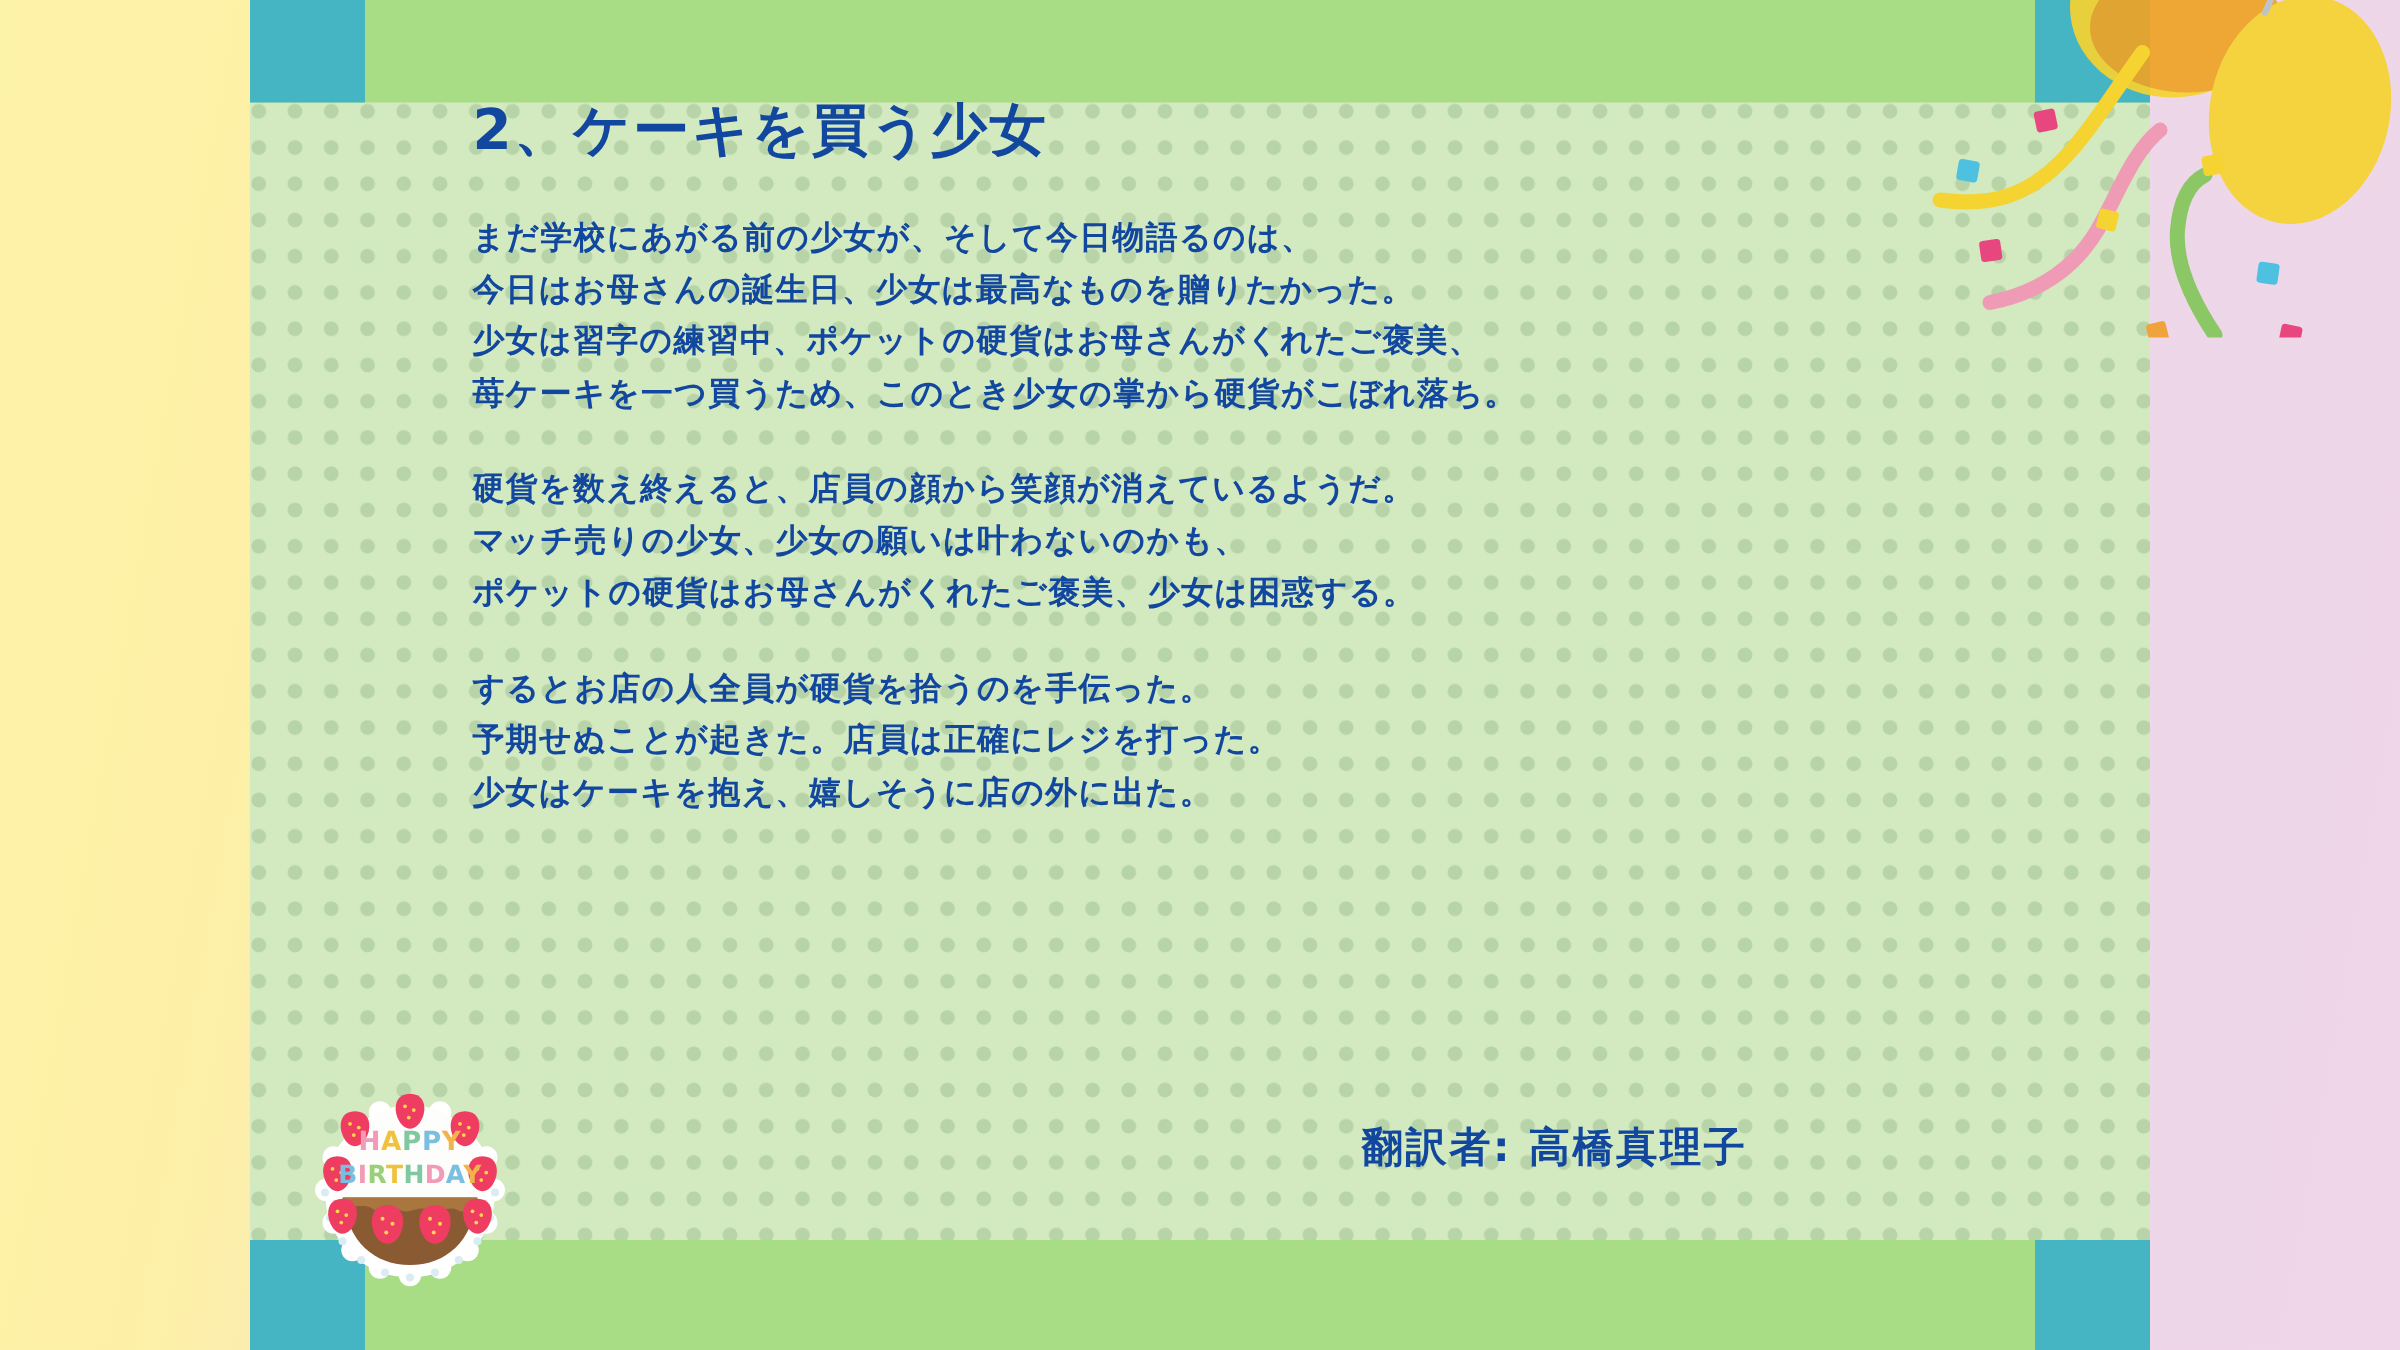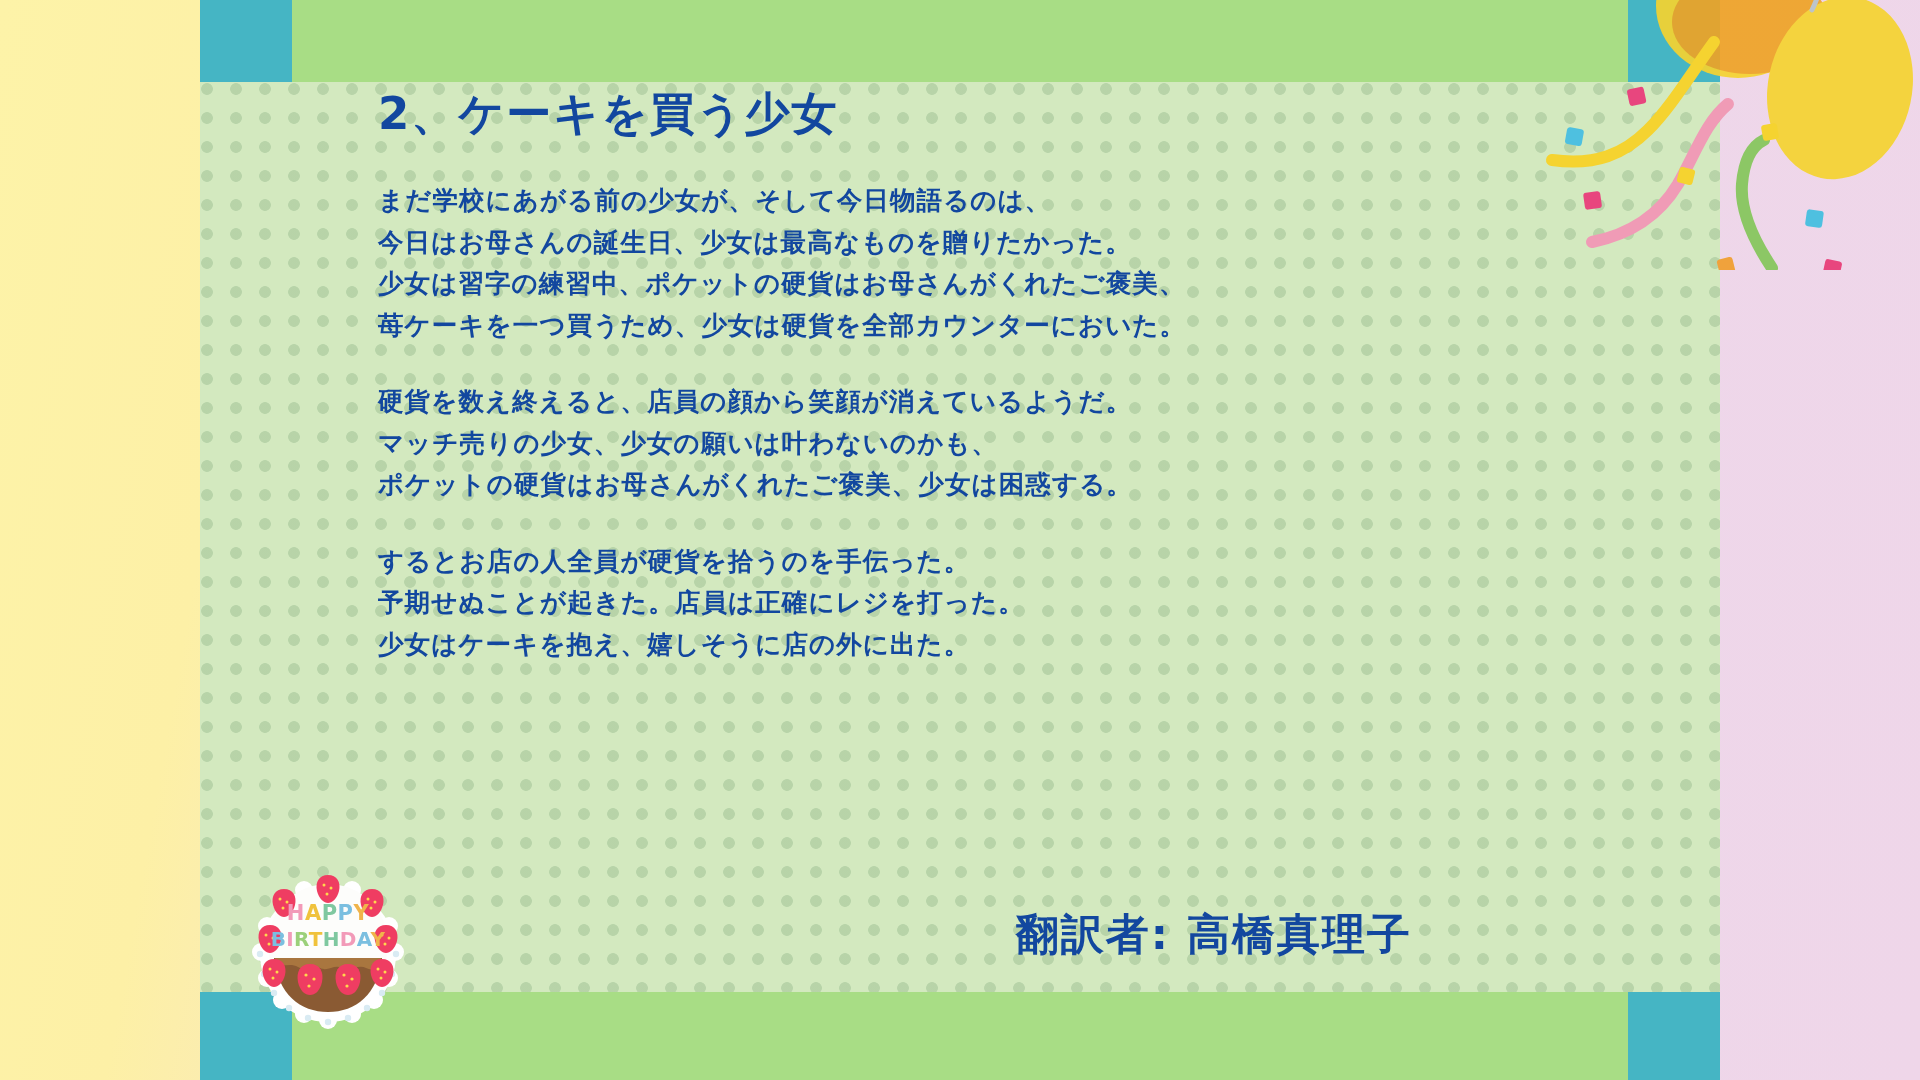--- a/index.html
+++ b/index.html
@@ -93,24 +93,23 @@
     height: 160px;
     pointer-events: none;
     text-decoration: underline;
   }
   #cake svg { display: block; width: 100%; height: 100%; }
 
   
   #content {
     position: absolute;
     left: 200px;
-    top: 74px;
+    top: 64px;
     width: 1408px;
     height: 910px;
-    padding-left: 14px;
   }
 
   .title {
     position: absolute;
     left: 178px;
     top: 10px;
     font-size: 45px;
     font-weight: 700;
     color: #12479f;
     letter-spacing: 2px;
@@ -133,21 +132,21 @@
     color: #12479f;
     line-height: 41.5px;
     letter-spacing: 1.1px;
     white-space: nowrap;
   }
 
   .credit {
     position: absolute;
     right: 210px;
     top: 832px;
-    font-size: 43px;
+    font-size: 33px;
     font-weight: 700;
     color: #12479f;
     letter-spacing: 2px;
     white-space: nowrap;
   }
 </style>
 </head>
 <body>
 
 <div id="slide">
@@ -307,21 +306,21 @@
 
     <div class="title">2、ケーキを買う少女</div>
 
     <div class="body-block">
 
 
       <div class="para">
         <div class="line">まだ学校にあがる前の少女が、そして今日物語るのは、</div>
         <div class="line">今日はお母さんの誕生日、少女は最高なものを贈りたかった。</div>
         <div class="line">少女は習字の練習中、ポケットの硬貨はお母さんがくれたご褒美、</div>
-        <div class="line">苺ケーキを一つ買うため、少女は硬貨を全部カウンターにおいた。</div>
+        <div class="line">苺ケーキを一つ買うため、このとき少女の掌から硬貨がこぼれ落ち。</div>
       </div>
 
       <div class="para">
         <div class="line">硬貨を数え終えると、店員の顔から笑顔が消えているようだ。</div>
         <div class="line">マッチ売りの少女、少女の願いは叶わないのかも、</div>
         <div class="line">ポケットの硬貨はお母さんがくれたご褒美、少女は困惑する。</div>
       </div>
 
       <div class="para">
         <div class="line">するとお店の人全員が硬貨を拾うのを手伝った。</div>

